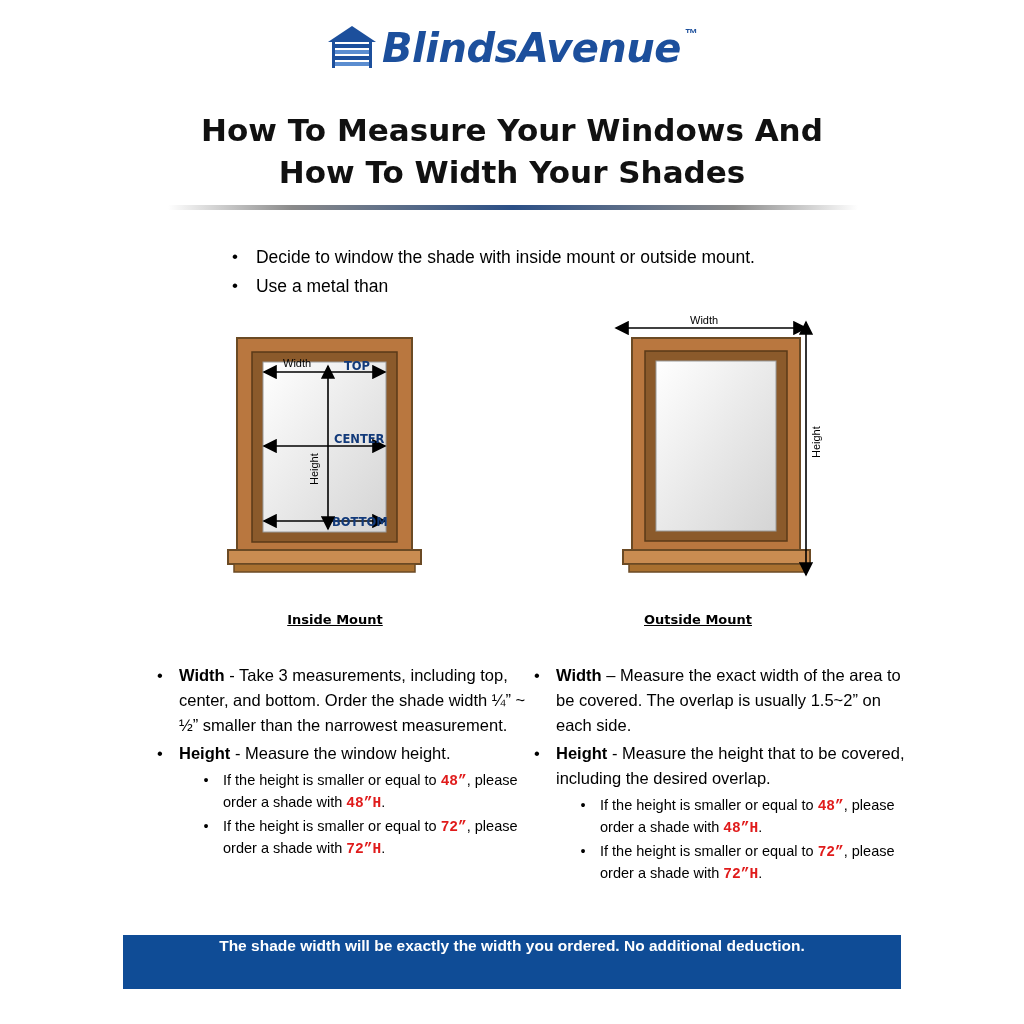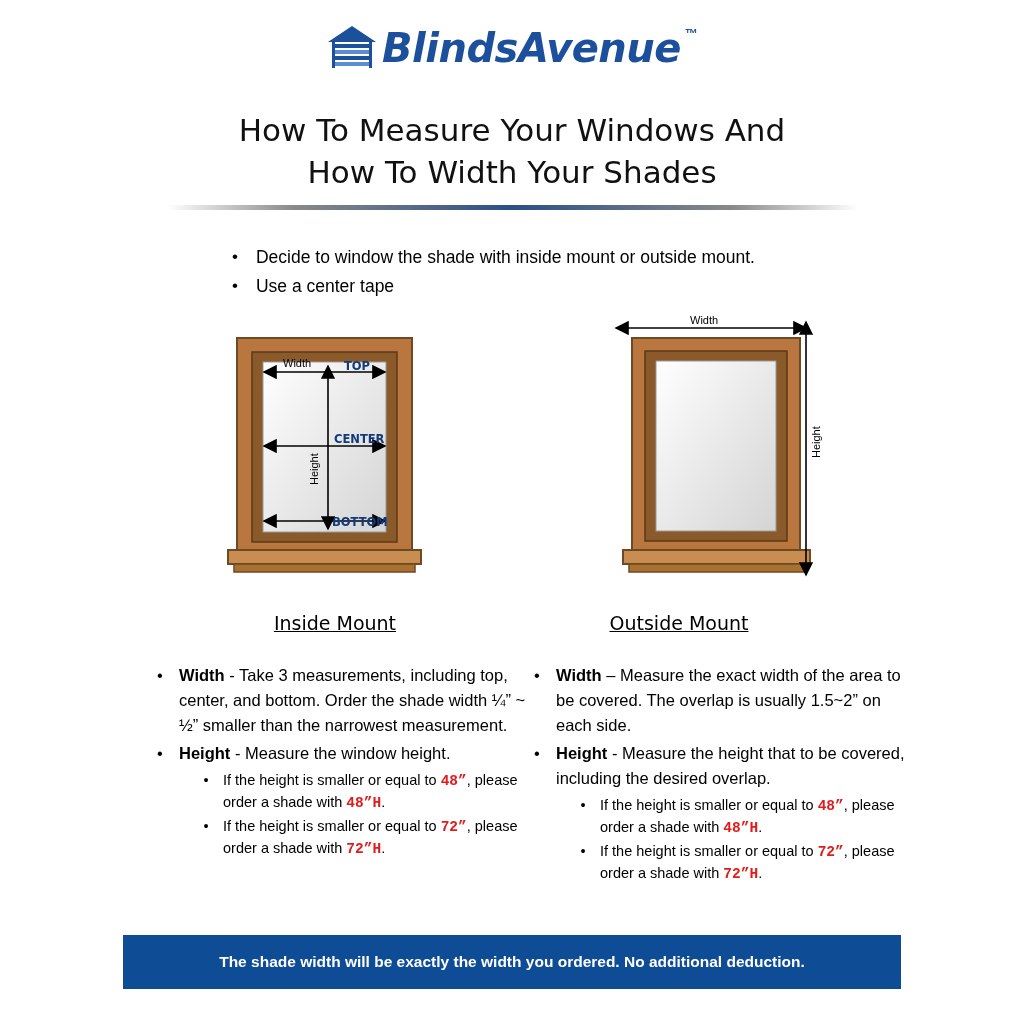--- a/index.html
+++ b/index.html
@@ -59,21 +59,21 @@
 
   
   .title {
     position: absolute;
     top: 110px;
     left: 0;
     width: 1024px;
     text-align: center;
     font-family: "DejaVu Sans", sans-serif;
     font-size: 31px;
-    font-weight: normal;
+    font-weight: bold;
     line-height: 1.35;
     color: #111111;
   }
   .title-rule {
     position: absolute;
     top: 205px;
     left: 168px;
     width: 690px;
     height: 5px;
     background: linear-gradient(to right, #ffffff 0%, #8a8a8a 18%, #2b4f86 50%, #8a8a8a 82%, #ffffff 100%);
@@ -103,27 +103,27 @@
     top: 310px;
     left: 0;
     width: 1024px;
     height: 280px;
   }
 
   
   .caption {
     position: absolute;
     font-family: "DejaVu Sans", sans-serif;
-    font-size: 19px;
-    font-weight: normal;
+    font-size: 13px;
+    font-weight: bold;
     text-decoration: underline;
     text-align: center;
   }
   .caption.inside { top: 612px; left: 190px; width: 290px; }
-  .caption.outside { top: 612px; left: 534px; width: 290px; }
+  .caption.outside { top: 612px; left: 553px; width: 290px; }
 
   
   .col {
     position: absolute;
     top: 663px;
     font-size: 16.5px;
     line-height: 1.5;
   }
   .col.left { left: 155px; width: 380px; }
   .col.right { left: 532px; width: 380px; }
@@ -150,21 +150,21 @@
     left: 123px;
     top: 935px;
     width: 778px;
     height: 54px;
     background: #0f4c96;
     color: #ffffff;
     font-size: 15.5px;
     font-weight: bold;
     text-align: center;
     display: flex;
-    flex-direction: column;
+    flex-direction: row;
     justify-content: center;
     line-height: 1.45;
   }
 </style>
 </head>
 <body>
 
 <div class="page">
 
   <div class="logo-wrap">
@@ -191,21 +191,21 @@
   </div>
   <div class="title-rule"></div>
 
   <div class="intro">
     <div class="b">
       <span class="dot">•</span>
       <span>Decide to window the shade with inside mount or outside mount.</span>
     </div>
     <div class="b">
       <span class="dot">•</span>
-      <span>Use a center tape</span>
+      <span>Use a metal than</span>
     </div>
   </div>
 
   <div class="diagram-area">
     <svg width="1024" height="280" viewBox="0 0 1024 280" xmlns="http://www.w3.org/2000/svg">
       <defs>
         <linearGradient id="glass" x1="0" y1="0" x2="1" y2="1">
           <stop offset="0%" stop-color="#ffffff"></stop>
           <stop offset="100%" stop-color="#d4d4d4"></stop>
         </linearGradient>

